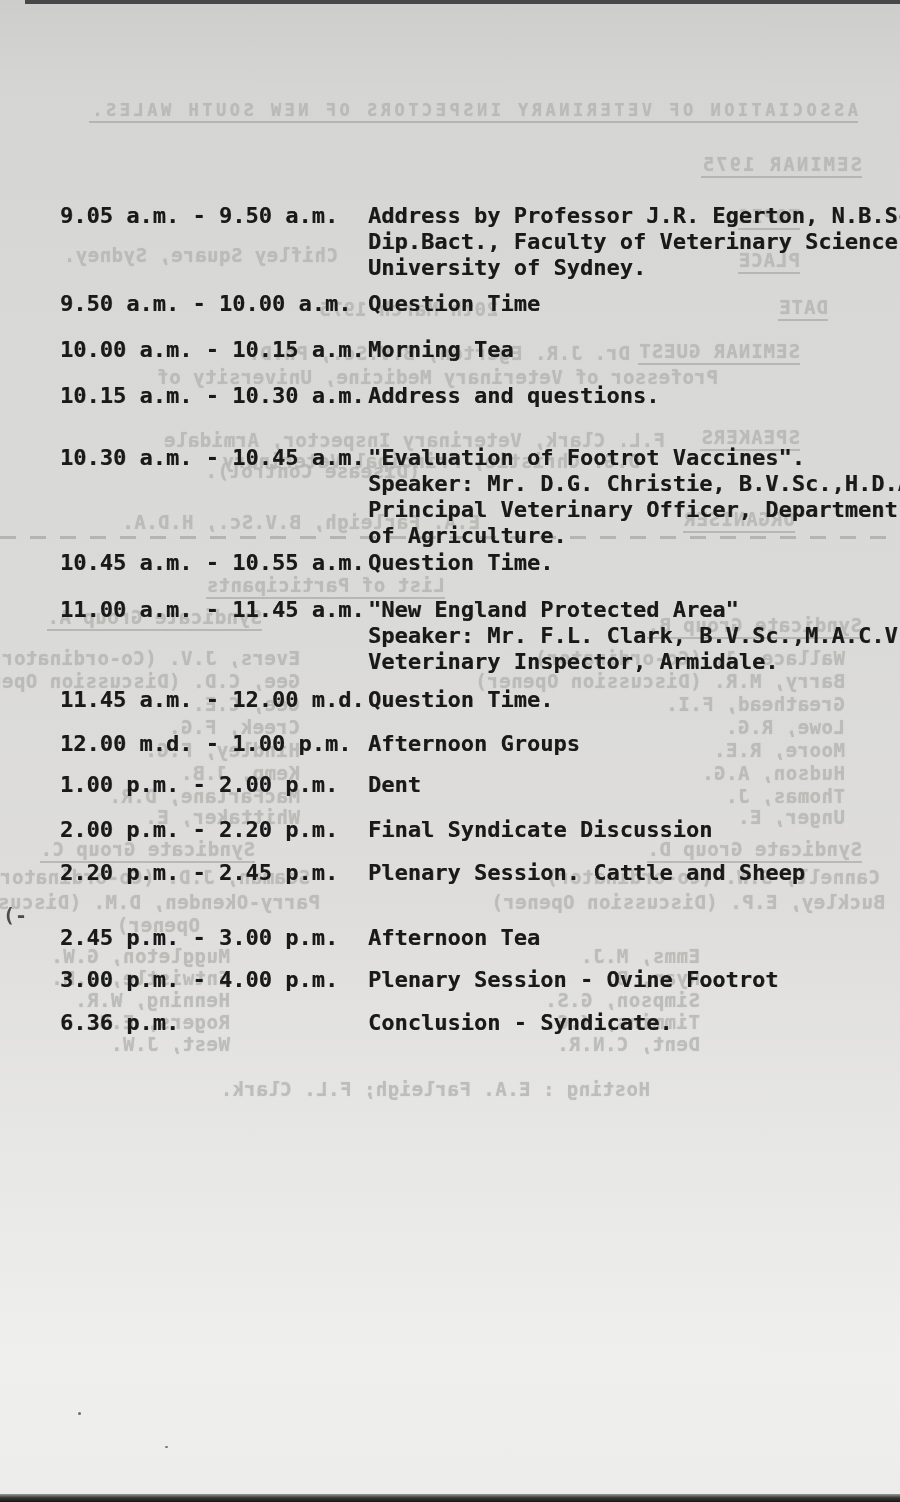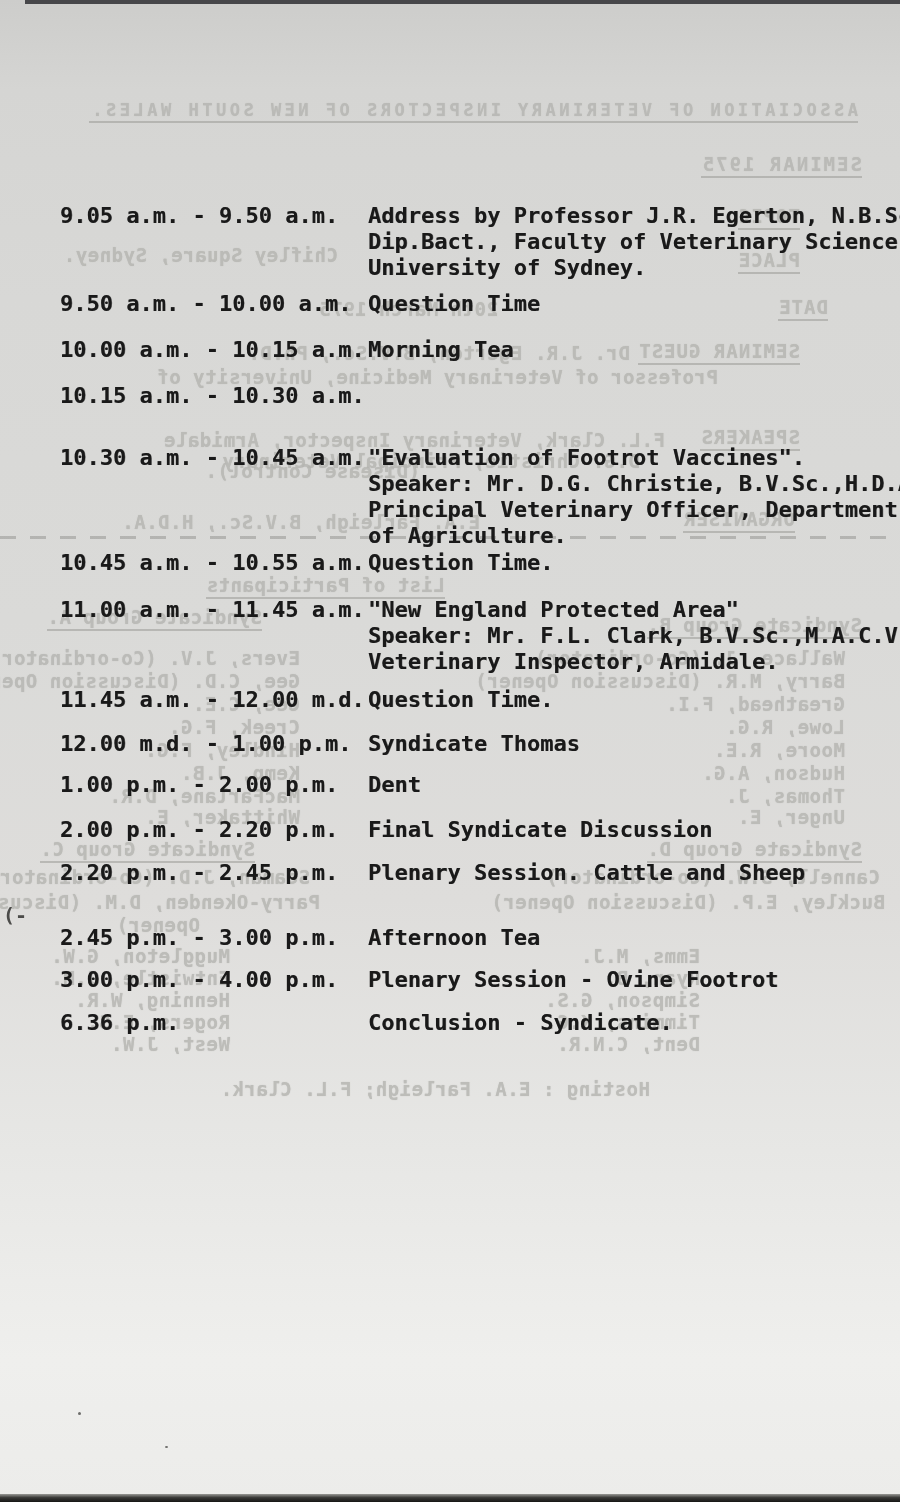--- a/index.html
+++ b/index.html
@@ -135,20 +135,21 @@
       </div>
       <div class="row" style="top: 337px;">
         <span class="time">10.00 a.m. - 10.15 a.m.</span>
         <div class="desc">
           <div class="line">Morning Tea</div>
         </div>
       </div>
       <div class="row" style="top: 383px;">
         <span class="time">10.15 a.m. - 10.30 a.m.</span>
         <div class="desc">
+          <div class="line">Address and questions.</div>
         </div>
       </div>
       <div class="row" style="top: 445px;">
         <span class="time">10.30 a.m. - 10.45 a.m.</span>
         <div class="desc">
           <div class="line">"Evaluation of Footrot Vaccines".</div>
           <div class="line">Speaker: Mr. D.G. Christie, B.V.Sc.,H.D.A.</div>
           <div class="line">Principal Veterinary Officer, Department</div>
           <div class="line">of Agriculture.</div>
         </div>
@@ -169,21 +170,21 @@
       </div>
       <div class="row" style="top: 687px;">
         <span class="time">11.45 a.m. - 12.00 m.d.</span>
         <div class="desc">
           <div class="line">Question Time.</div>
         </div>
       </div>
       <div class="row" style="top: 731px;">
         <span class="time">12.00 m.d. - 1.00 p.m.</span>
         <div class="desc">
-          <div class="line">Syndicate Thomas</div>
+          <div class="line">Afternoon Groups</div>
         </div>
       </div>
       <div class="row" style="top: 772px;">
         <span class="time">1.00 p.m. - 2.00 p.m.</span>
         <div class="desc">
           <div class="line">Dent</div>
         </div>
       </div>
       <div class="row" style="top: 817px;">
         <span class="time">2.00 p.m. - 2.20 p.m.</span>

